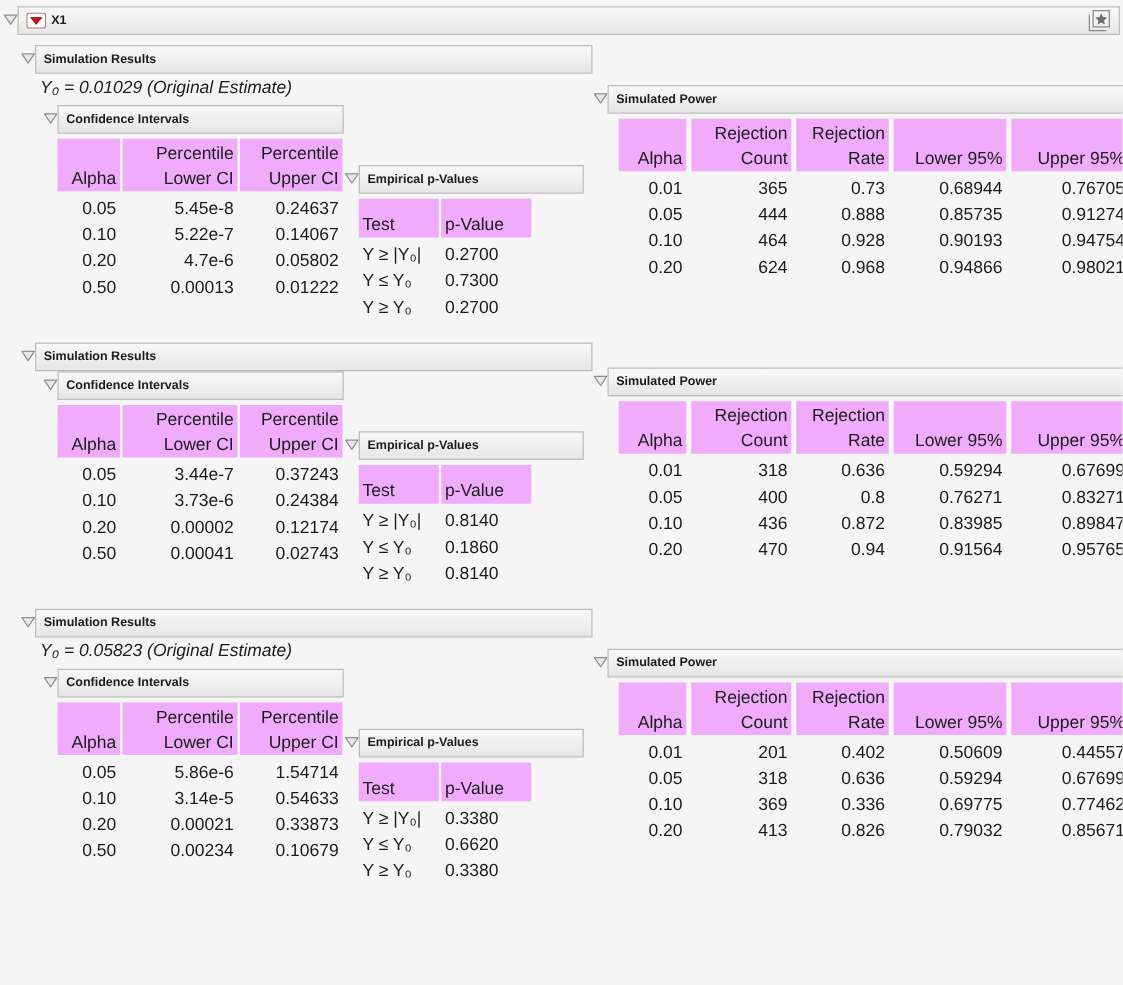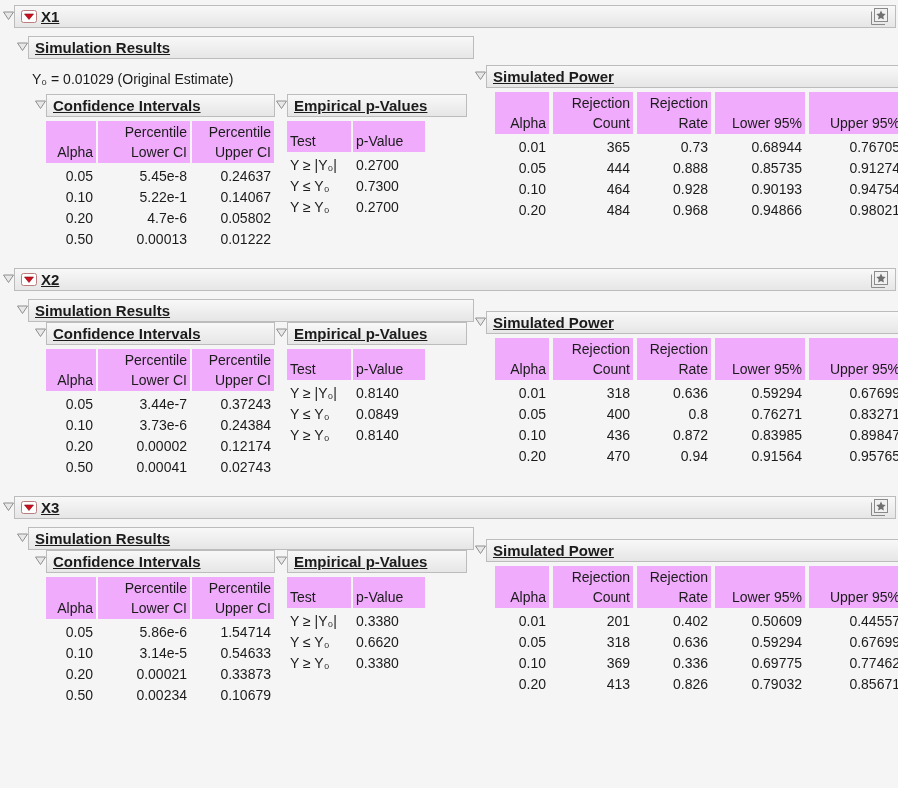--- a/index.html
+++ b/index.html
@@ -5,31 +5,31 @@
   * { margin:0; padding:0; box-sizing:border-box; }
   html,body { width:898px; height:788px; background:#f5f5f5; overflow:hidden;
     font-family:"Liberation Sans", sans-serif; color:#1b1b1b; font-size:14px; }
   .page { padding:5px 2px 0 2px; }
   section { margin-bottom:18px; }
   .outline-row { display:flex; align-items:flex-start; }
   .tri { width:12px; flex:none; padding-top:6px; display:flex; justify-content:center; cursor:pointer; }
   .bar { flex:1; height:23px; border:1px solid #bcbcbc;
     background:linear-gradient(#f8f8f8,#e6e6e6);
     padding:0 6px; display:flex; align-items:center; gap:4px; }
-  .bar-title { font-weight:bold; font-size:15px; white-space:nowrap;text-decoration:underline; }
+  .bar-title { font-weight:bold; font-size:10px; white-space:nowrap; }
   .spacer { flex:1; }
   .staricon { display:flex; align-items:center; cursor:pointer; }
   .redbtn { display:flex; align-items:center; cursor:pointer; }
   .body { display:flex; margin-top:8px; padding-left:14px; align-items:center; }
   .leftcol { width:458px; flex:none; }
   .rightcol { flex:1; }
-  .estimate { margin:12px 0 7px 16px; white-space:nowrap; }
+  .estimate { margin:2px 0 7px 16px; white-space:nowrap;font-style:italic; }
   .subrow { display:flex; margin-left:18px; align-items:flex-start; }
   .ci-block { width:241px; flex:none; }
-  .ep-block { width:192px; flex:none; }
+  .ep-block { width:192px; flex:none;margin-top:48px; }
   .grid { display:grid; margin-top:4px; }
   .ci-grid { margin-left:12px; grid-template-columns:50px 92px 82px; column-gap:2px; }
   .ep-grid { margin-left:12px; grid-template-columns:64px 72px; column-gap:2px; }
   .power-grid { margin-left:21px; grid-template-columns:54px 80px 74px 90px 94px; column-gap:4px; }
   .th { background:#f0abfc; font-weight:normal; display:flex; flex-direction:column;
     justify-content:flex-end; height:42px; padding:0 3px 1px 3px; text-align:right;
     line-height:20px; margin-bottom:3px; white-space:nowrap; }
   .ep-grid .th { height:31px; line-height:20px; }
   .td { text-align:right; height:21px; line-height:21px; padding:0 3px; white-space:nowrap; }
   .left { text-align:left; }
@@ -113,21 +113,21 @@
                   <div>Lower CI</div>
                 </div>
                 <div class="th">
                   <div>Percentile</div>
                   <div>Upper CI</div>
                 </div>
                 <div class="td">0.05</div>
                 <div class="td">5.45e-8</div>
                 <div class="td">0.24637</div>
                 <div class="td">0.10</div>
-                <div class="td">5.22e-1</div>
+                <div class="td">5.22e-7</div>
                 <div class="td">0.14067</div>
                 <div class="td">0.20</div>
                 <div class="td">4.7e-6</div>
                 <div class="td">0.05802</div>
                 <div class="td">0.50</div>
                 <div class="td">0.00013</div>
                 <div class="td">0.01222</div>
               </div>
           </div>
           <div class="ep-block">
@@ -199,51 +199,30 @@
             <div class="td">444</div>
             <div class="td">0.888</div>
             <div class="td">0.85735</div>
             <div class="td">0.91274</div>
             <div class="td">0.10</div>
             <div class="td">464</div>
             <div class="td">0.928</div>
             <div class="td">0.90193</div>
             <div class="td">0.94754</div>
             <div class="td">0.20</div>
-            <div class="td">484</div>
+            <div class="td">624</div>
             <div class="td">0.968</div>
             <div class="td">0.94866</div>
             <div class="td">0.98021</div>
           </div>
       </div>
     </div>
   </section>
 
   <section>
-    <div class="outline-row">
-      <span class="tri">
-          <svg width="11" height="9">
-            <use href="#disc-tri"></use>
-          </svg>
-        </span>
-      <div class="bar">
-        <span class="redbtn">
-            <svg width="16" height="13">
-              <use href="#red-menu"></use>
-            </svg>
-          </span>
-        <span class="bar-title">X2</span>
-        <span class="spacer"></span>
-        <span class="staricon">
-            <svg width="20" height="19">
-              <use href="#star-ic"></use>
-            </svg>
-          </span>
-      </div>
-    </div>
     <div class="body">
       <div class="leftcol">
         <div class="outline-row">
           <span class="tri">
               <svg width="11" height="9">
                 <use href="#disc-tri"></use>
               </svg>
             </span>
           <div class="bar">
             <span class="bar-title">Simulation Results</span>
@@ -302,21 +281,21 @@
             <div class="grid ep-grid">
                 <div class="th left">
                   <div>Test</div>
                 </div>
                 <div class="th left">
                   <div>p-Value</div>
                 </div>
                 <div class="td left">Y ≥ |Y₀|</div>
                 <div class="td left">0.8140</div>
                 <div class="td left">Y ≤ Y₀</div>
-                <div class="td left">0.0849</div>
+                <div class="td left">0.1860</div>
                 <div class="td left">Y ≥ Y₀</div>
                 <div class="td left">0.8140</div>
               </div>
           </div>
         </div>
       </div>
       <div class="rightcol">
         <div class="outline-row">
           <span class="tri">
               <svg width="11" height="9">
@@ -367,53 +346,33 @@
             <div class="td">470</div>
             <div class="td">0.94</div>
             <div class="td">0.91564</div>
             <div class="td">0.95765</div>
           </div>
       </div>
     </div>
   </section>
 
   <section>
-    <div class="outline-row">
-      <span class="tri">
-          <svg width="11" height="9">
-            <use href="#disc-tri"></use>
-          </svg>
-        </span>
-      <div class="bar">
-        <span class="redbtn">
-            <svg width="16" height="13">
-              <use href="#red-menu"></use>
-            </svg>
-          </span>
-        <span class="bar-title">X3</span>
-        <span class="spacer"></span>
-        <span class="staricon">
-            <svg width="20" height="19">
-              <use href="#star-ic"></use>
-            </svg>
-          </span>
-      </div>
-    </div>
     <div class="body">
       <div class="leftcol">
         <div class="outline-row">
           <span class="tri">
               <svg width="11" height="9">
                 <use href="#disc-tri"></use>
               </svg>
             </span>
           <div class="bar">
             <span class="bar-title">Simulation Results</span>
           </div>
         </div>
+        <div class="estimate">Y₀ = 0.05823 (Original Estimate)</div>
         <div class="subrow">
           <div class="ci-block">
             <div class="outline-row">
               <span class="tri">
                   <svg width="11" height="9">
                     <use href="#disc-tri"></use>
                   </svg>
                 </span>
               <div class="bar">
                 <span class="bar-title">Confidence Intervals</span>

